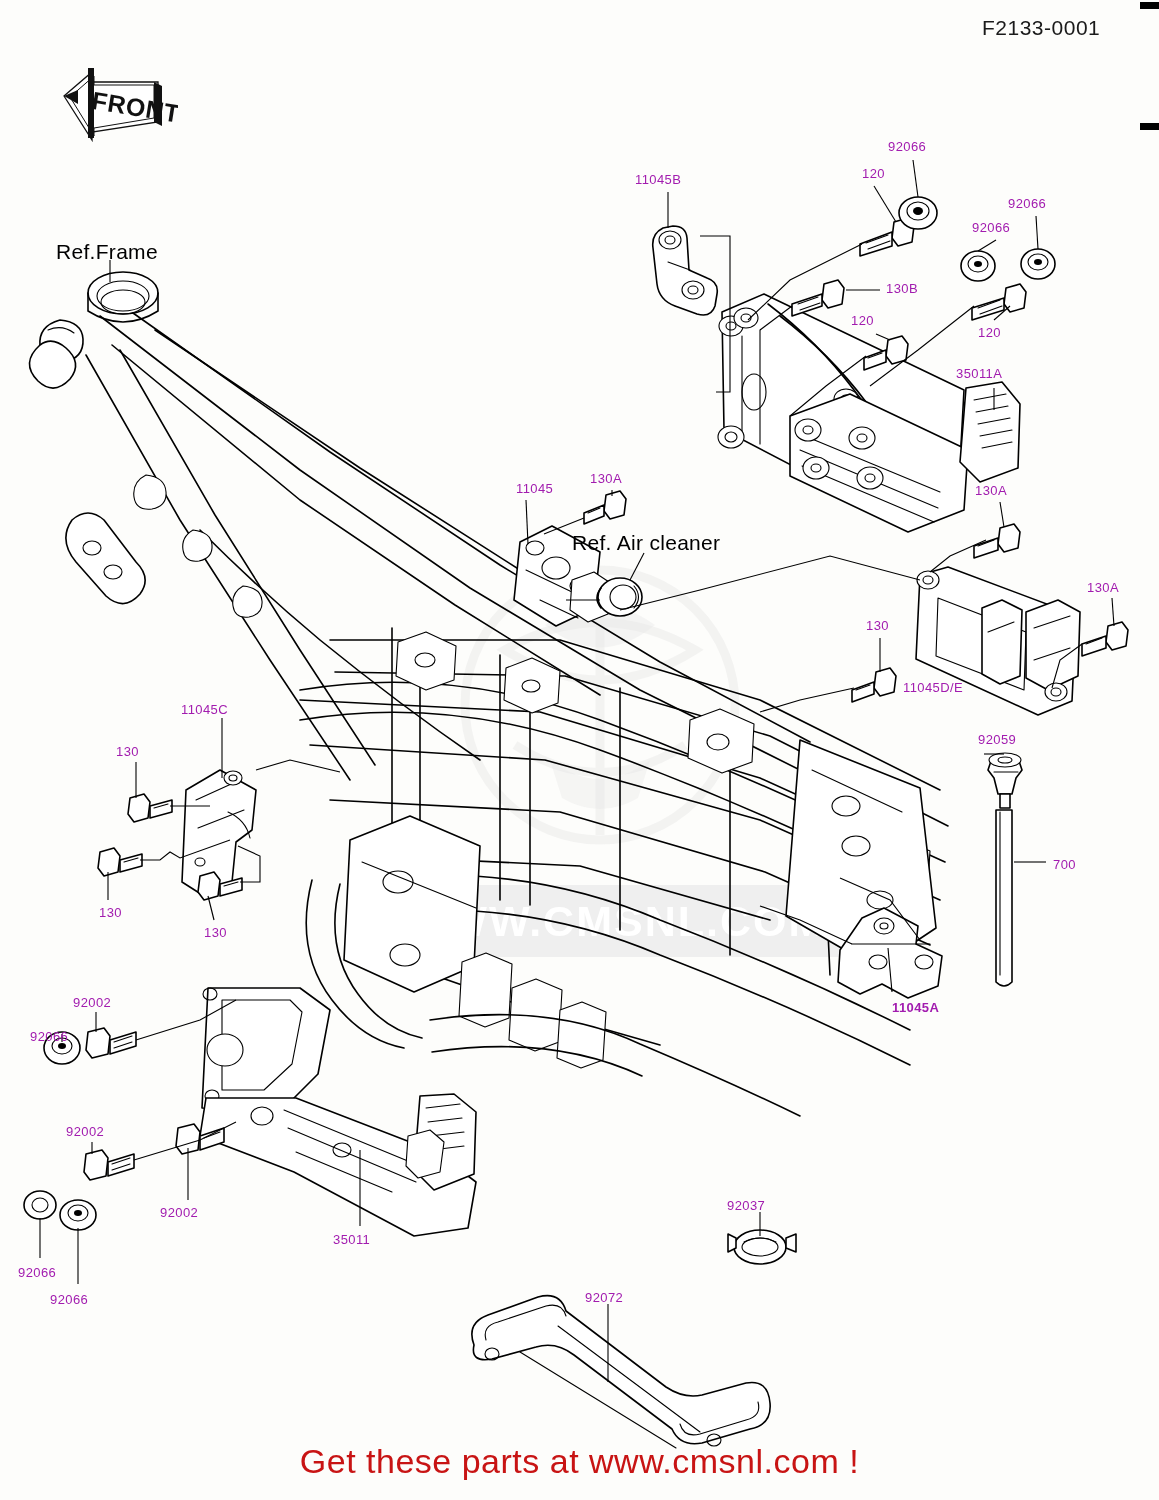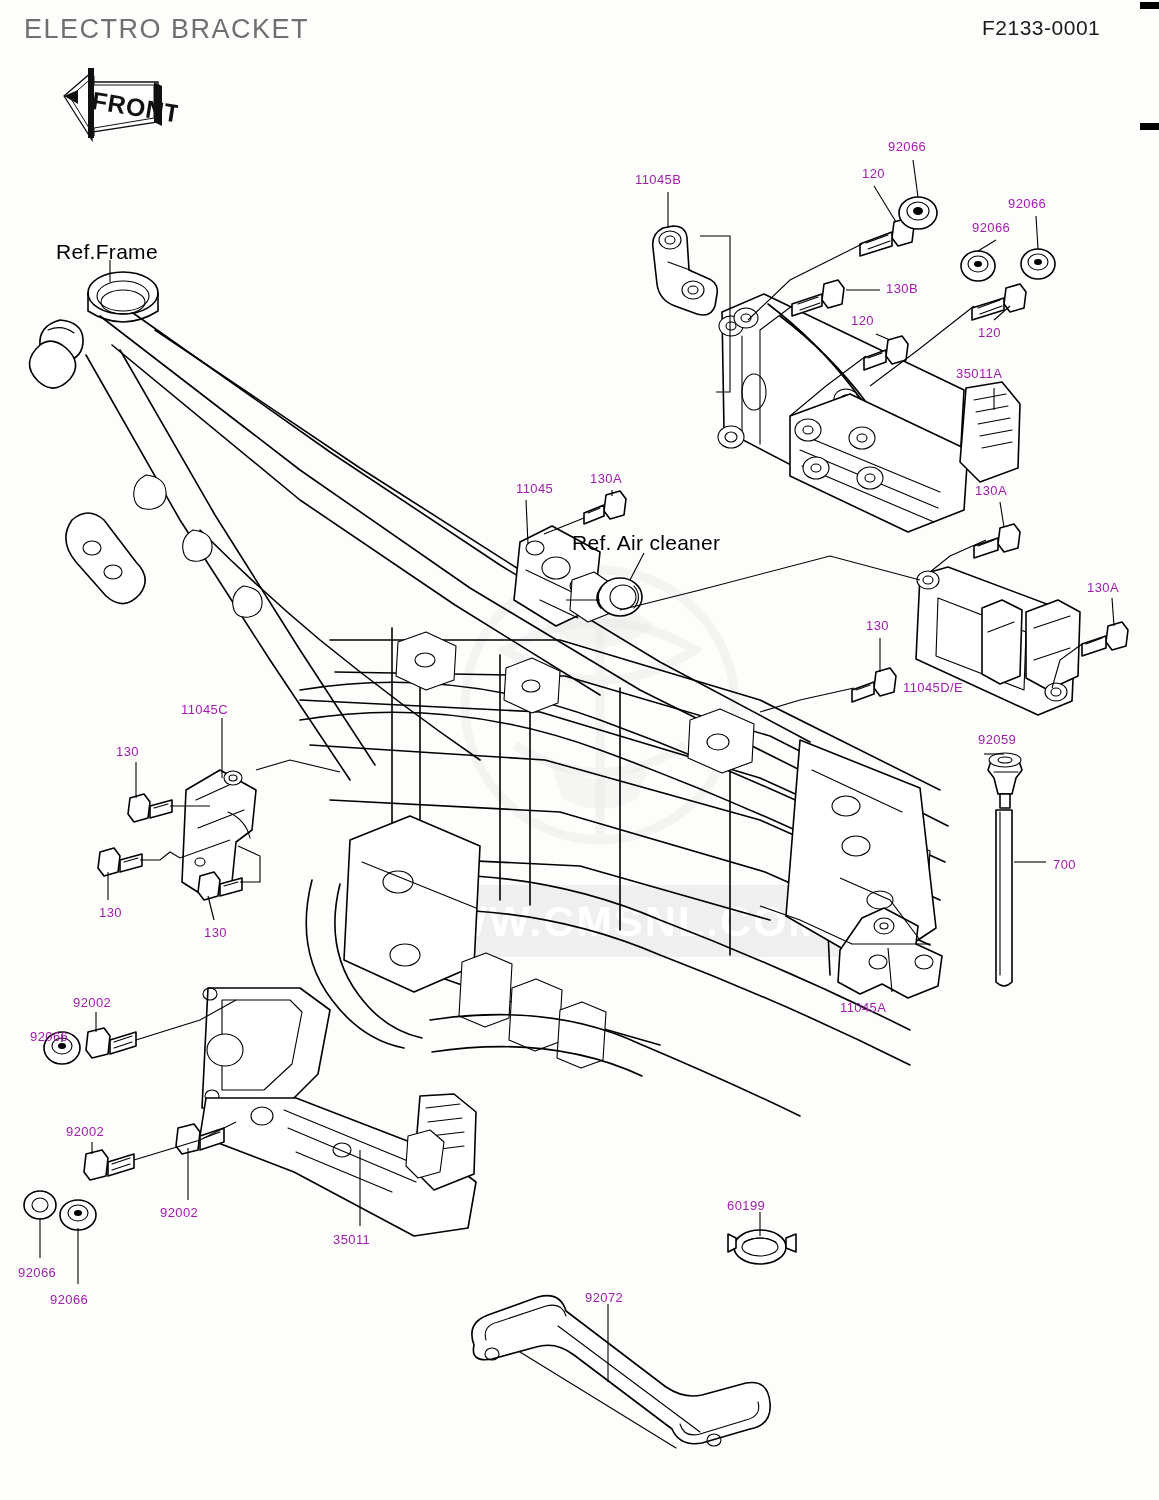--- a/index.html
+++ b/index.html
@@ -155,21 +155,20 @@
     color: #c81414;
     letter-spacing: 0.5px;
     font-family: "Liberation Sans", sans-serif;
   }
 </style>
 </head>
 <body>
 
 <div id="page">
 
-  <div id="diagram-title">ELECTRO BRACKET</div>
 
   <div id="diagram-ref">F2133-0001</div>
 
   <div class="edge-tick" id="edge-tick-top"></div>
   <div class="edge-tick" id="edge-tick-mid"></div>
 
   <div id="front-arrow">
     <svg width="120" height="90" viewBox="0 0 120 90">
       <g>
         <path d="M6 36 L34 12 L34 22 L100 22 L100 62 L34 72 L34 80 Z" fill="#ffffff" stroke="#111" stroke-width="1.3"></path>
@@ -662,25 +661,26 @@
   <div class="callout" style="left:975px;  top:483px;">130A</div>
   <div class="callout" style="left:1087px; top:580px;">130A</div>
   <div class="callout" style="left:866px;  top:618px;">130</div>
   <div class="callout" style="left:903px;  top:680px;">11045D/E</div>
   <div class="callout" style="left:978px;  top:732px;">92059</div>
   <div class="callout" style="left:1053px; top:857px;">700</div>
   <div class="callout" style="left:181px;  top:702px;">11045C</div>
   <div class="callout" style="left:116px;  top:744px;">130</div>
   <div class="callout" style="left:99px;   top:905px;">130</div>
   <div class="callout" style="left:204px;  top:925px;">130</div>
-  <div class="callout" style="left:840px;  top:1000px;">11045A</div>
+  <div class="callout" style="left:892px;  top:1000px;font-weight:bold;">11045A</div>
   <div class="callout" style="left:73px;   top:995px;">92002</div>
   <div class="callout" style="left:30px;   top:1029px;">92066</div>
   <div class="callout" style="left:66px;   top:1124px;">92002</div>
   <div class="callout" style="left:160px;  top:1205px;">92002</div>
   <div class="callout" style="left:18px;   top:1265px;">92066</div>
   <div class="callout" style="left:50px;   top:1292px;">92066</div>
   <div class="callout" style="left:333px;  top:1232px;">35011</div>
-  <div class="callout" style="left:727px;  top:1198px;">60199</div>
+  <div class="callout" style="left:727px;  top:1198px;">92037</div>
   <div class="callout" style="left:585px;  top:1290px;">92072</div>
 
+  <div id="footer-cta">Get these parts at www.cmsnl.com !</div>
 
 </div>
 
 </body></html>

